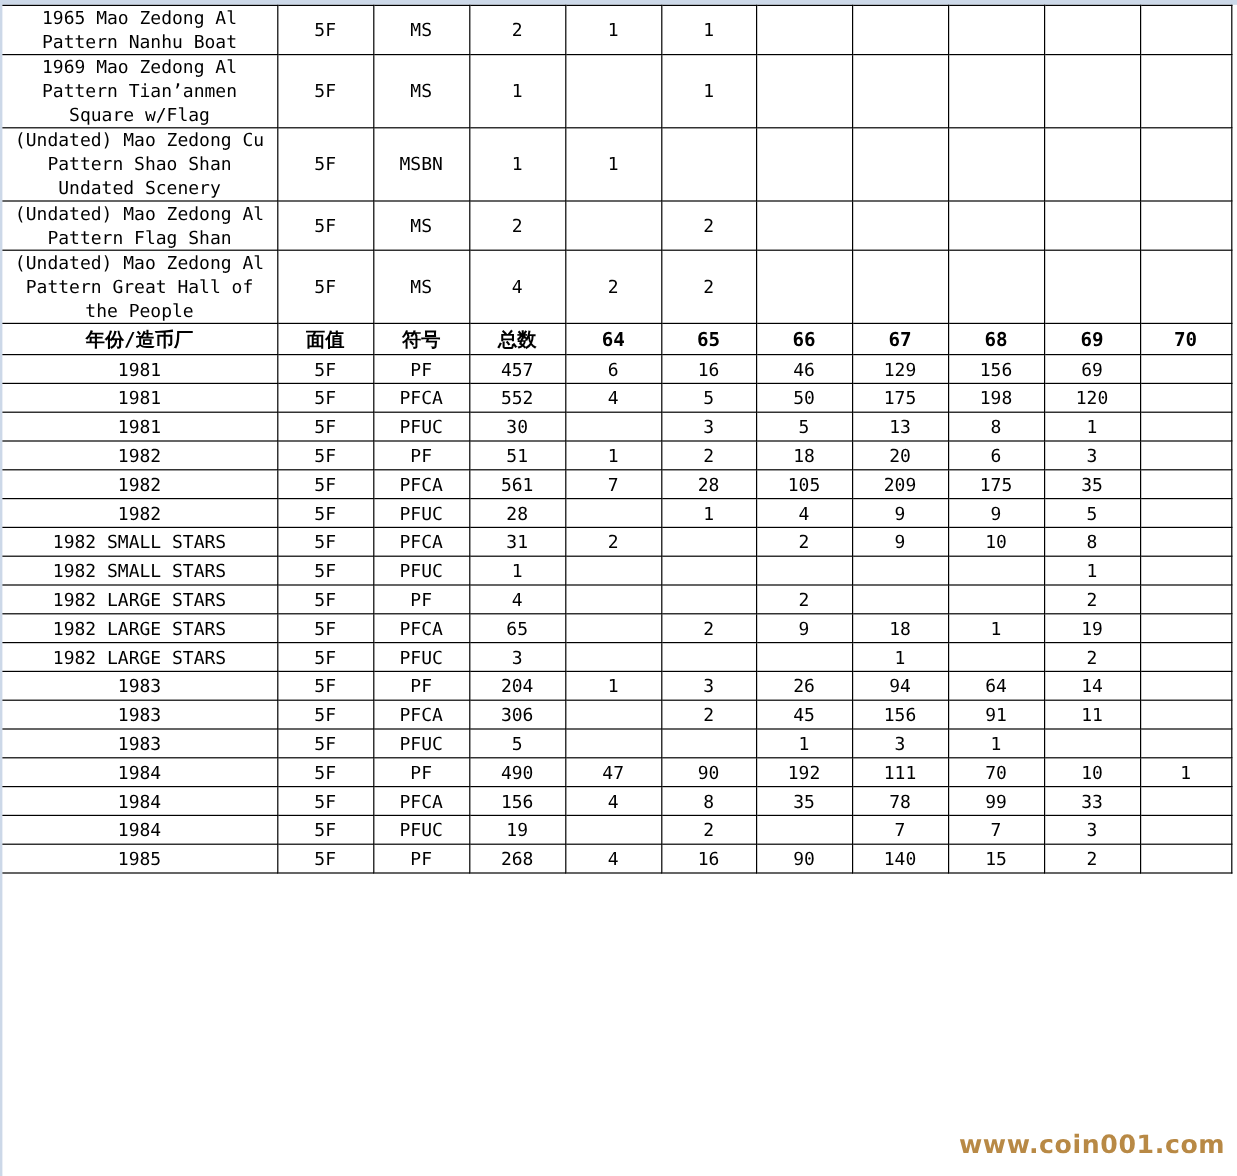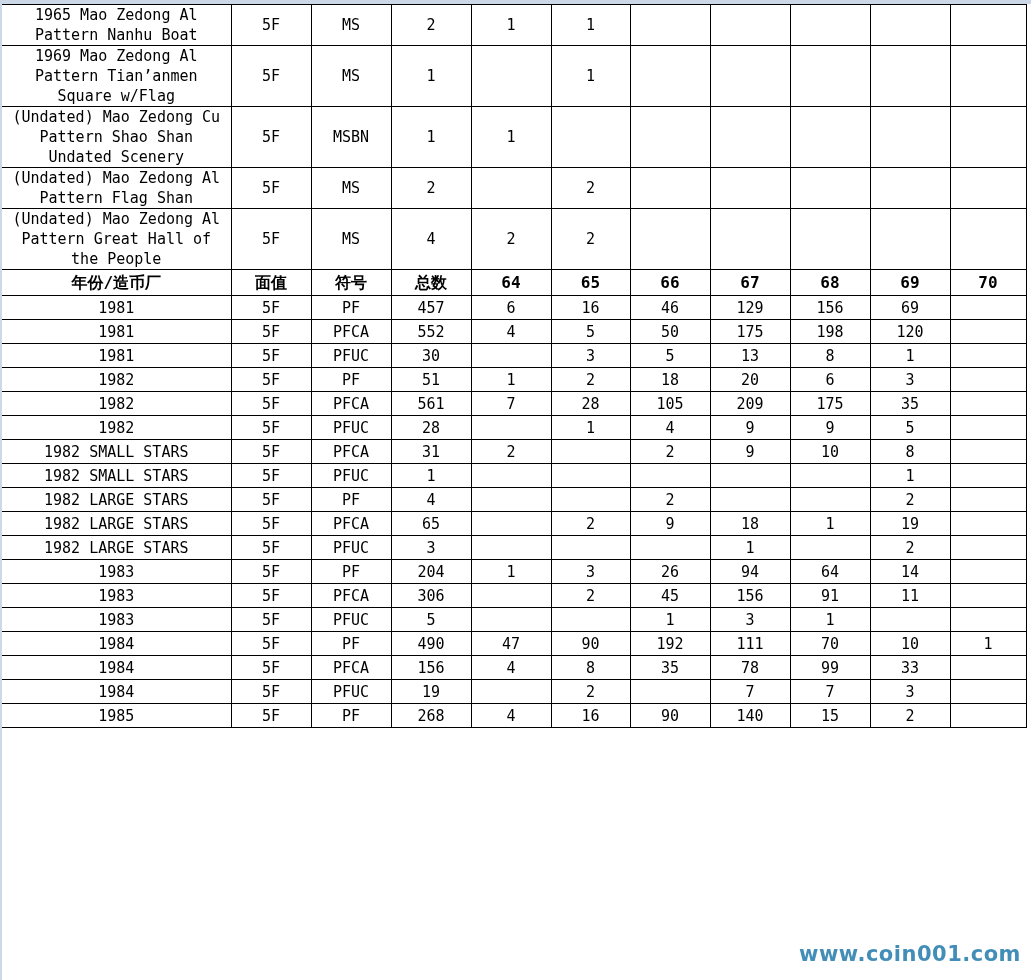--- a/index.html
+++ b/index.html
@@ -55,21 +55,21 @@
     height: 23px;
   }
   .watermark {
     position: absolute;
     right: 10px;
     bottom: 14px;
     font-family: "DejaVu Sans", "Liberation Sans", sans-serif;
     font-weight: bold;
     font-size: 21px;
     letter-spacing: 0.5px;
-    color: #0369a1;
+    color: #a16207;
     opacity: 0.75;
     white-space: nowrap;
     pointer-events: none;
   }
 </style>
 </head>
 <body>
 
 <div class="edge-left"></div>
 <div class="edge-top"></div>

